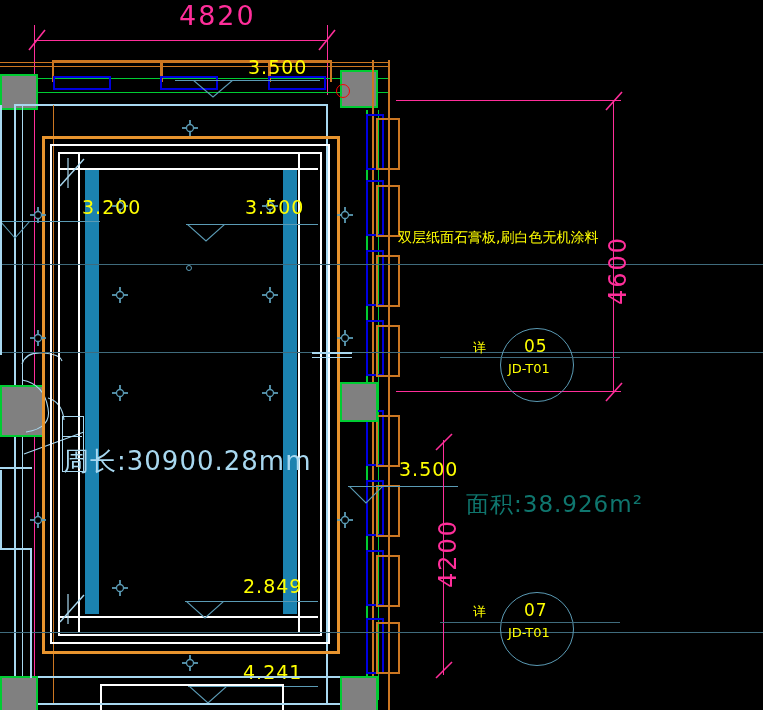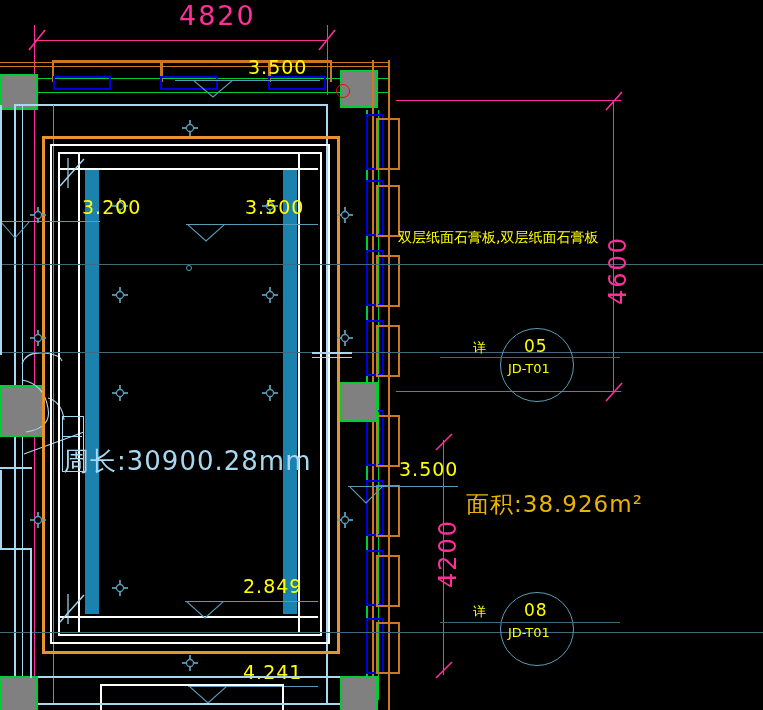--- a/index.html
+++ b/index.html
@@ -16,21 +16,21 @@
   .vl{position:absolute;width:1px;}
   .box{position:absolute;background:transparent;}
   
   .txt{position:absolute;white-space:nowrap;line-height:1;}
   .dim{color:#ff2e9a;font-size:27px;letter-spacing:2px;}
   .dimv{color:#ff2e9a;font-size:24px;letter-spacing:2px;
         transform-origin:0 0;transform:rotate(-90deg);}
   .lvl{color:#ffff00;font-size:19px;letter-spacing:1px;}
   .note{color:#ffff00;font-size:14px;letter-spacing:0px;}
   .areaA{color:#a8d8f0;font-size:26px;letter-spacing:1px;}
-  .areaB{color:#eab308;font-size:23px;letter-spacing:1px;}
+  .areaB{color:#0f766e;font-size:23px;letter-spacing:1px;}
   .callout{color:#ffff00;font-size:17px;letter-spacing:1px;}
   .calloutsm{color:#ffff00;font-size:13px;}
   
   .elev{position:absolute;}
   
   .dl{position:absolute;width:16px;height:16px;}
 </style>
 </head>
 <body>
 
@@ -333,21 +333,21 @@
   <div class="elev" style="left:349px;top:486px;">
     <svg width="34" height="18">
         <polyline points="0,0 17,17 34,0" fill="none" stroke="#5b9bb5" stroke-width="1.1"></polyline>
       </svg>
   </div>
 
   <div class="hl" style="left:0px;top:264px;width:763px;background:#3f6b7d;"></div>
   <div class="hl" style="left:0px;top:352px;width:763px;background:#3f6b7d;"></div>
   <div class="hl" style="left:0px;top:632px;width:763px;background:#3f6b7d;"></div>
 
-  <div class="txt note" style="left:398px;top:230px;">双层纸面石膏板,双层纸面石膏板</div>
+  <div class="txt note" style="left:398px;top:230px;">双层纸面石膏板,刷白色无机涂料</div>
 
   <div class="vl" style="left:613px;top:100px;height:292px;background:#ff2e9a;"></div>
   <div class="hl" style="left:396px;top:100px;width:225px;background:#ff2e9a;"></div>
   <div class="hl" style="left:396px;top:391px;width:225px;background:#ff2e9a;"></div>
   <div class="abs" style="left:604px;top:90px;width:20px;height:22px;">
     <svg width="20" height="22">
         <line x1="2" y1="20" x2="18" y2="2" stroke="#ff2e9a" stroke-width="1.6"></line>
       </svg>
   </div>
   <div class="abs" style="left:604px;top:381px;width:20px;height:22px;">
@@ -374,21 +374,21 @@
 
   <div class="txt areaB" style="left:466px;top:493px;">面积:38.926m²</div>
 
   <div class="abs" style="left:500px;top:328px;width:72px;height:72px;border:1.5px solid #5b9bb5;border-radius:50%;"></div>
   <div class="txt callout" style="left:524px;top:338px;">05</div>
   <div class="txt calloutsm" style="left:508px;top:362px;">JD-T01</div>
   <div class="txt calloutsm" style="left:473px;top:341px;">详</div>
   <div class="hl" style="left:440px;top:357px;width:180px;background:#3f6b7d;"></div>
 
   <div class="abs" style="left:500px;top:592px;width:72px;height:72px;border:1.5px solid #5b9bb5;border-radius:50%;"></div>
-  <div class="txt callout" style="left:524px;top:602px;">08</div>
+  <div class="txt callout" style="left:524px;top:602px;">07</div>
   <div class="txt calloutsm" style="left:508px;top:626px;">JD-T01</div>
   <div class="txt calloutsm" style="left:473px;top:605px;">详</div>
   <div class="hl" style="left:440px;top:622px;width:180px;background:#3f6b7d;"></div>
 
   <div class="hl" style="left:0px;top:676px;width:340px;height:2px;background:#a8d8f0;"></div>
   <div class="box" style="left:100px;top:684px;width:180px;height:26px;border:2px solid #ffffff;"></div>
   <div class="hl" style="left:0px;top:703px;width:340px;height:2px;background:#a8d8f0;"></div>
   <div class="box" style="left:0px;top:676px;width:34px;height:34px;background:#808080;border:2px solid #00cc33;"></div>
 
   <div class="vl" style="left:0px;top:470px;height:80px;width:2px;background:#a8d8f0;"></div>

